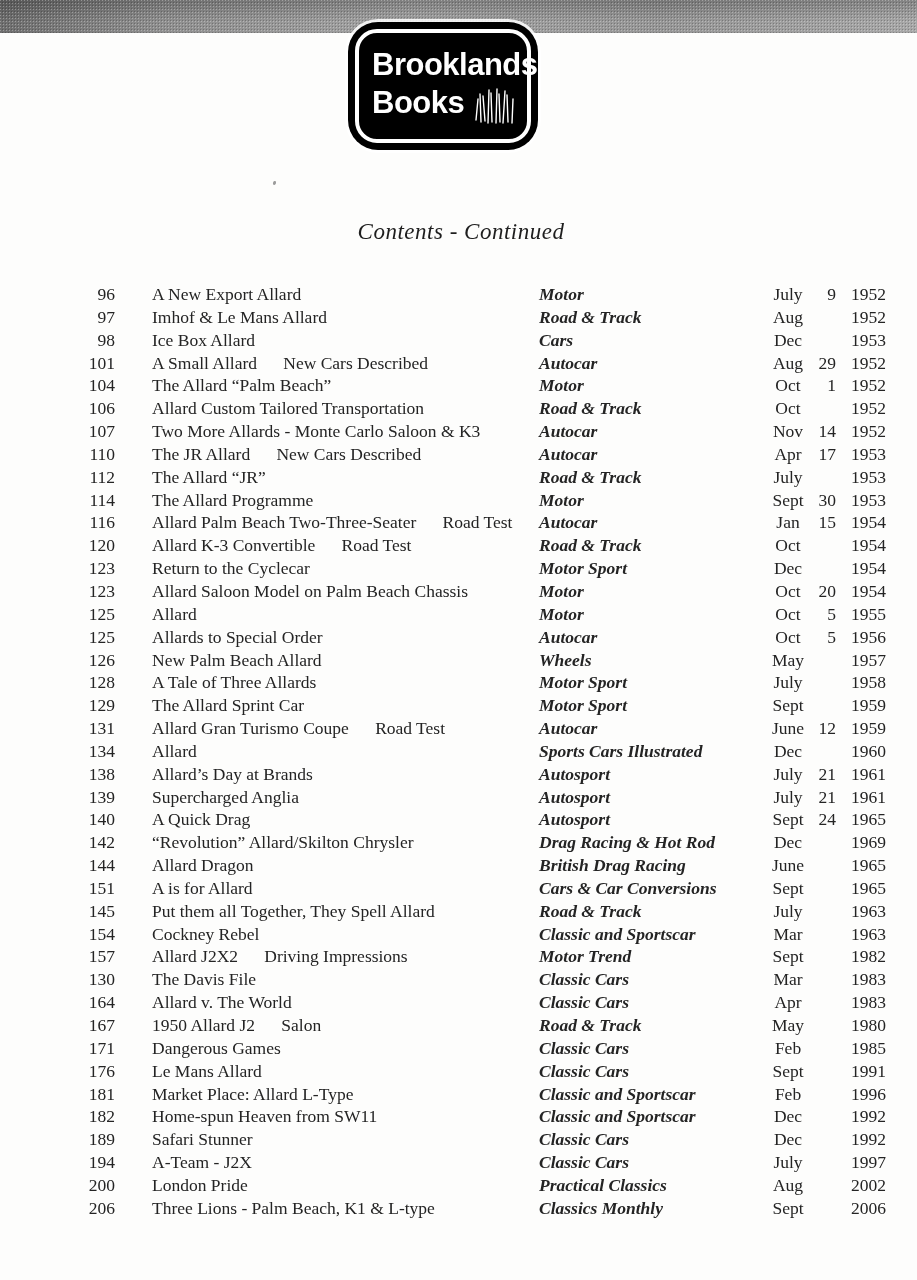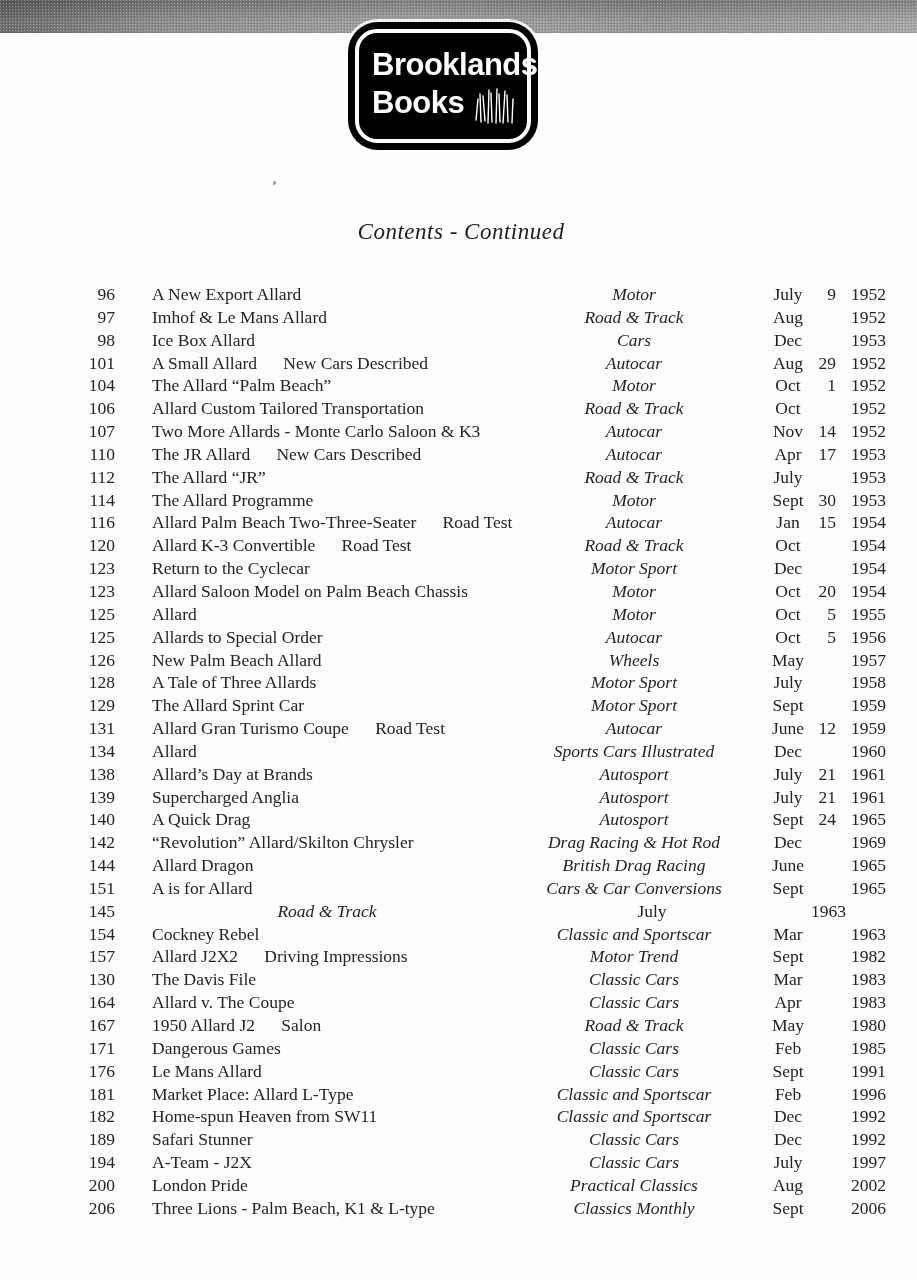--- a/index.html
+++ b/index.html
@@ -97,21 +97,21 @@
     margin-left: 34px;
   }
   .row {
     display: grid;
     grid-template-columns: 29px 1fr 190px 82px 25px 50px;
     line-height: 22.85px;
     height: 22.85px;
   }
   .c-num    { text-align: right; }
   .c-title  { padding-left: 37px; white-space: pre; overflow: hidden; }
-  .c-source { text-align: center; font-style: italic; white-space: nowrap; }
+  .c-source { text-align: left; font-style: italic; white-space: nowrap; font-weight: bold; }
   .c-month  { padding-left: 36px; text-align: center; }
   .c-day    { text-align: right; }
   .c-year   { text-align: right; }
 </style>
 </head>
 <body>
 
 <div class="page">
 
   <div class="topbar"></div>
@@ -381,20 +381,21 @@
     <span class="c-num">151</span>
     <span class="c-title">A is for Allard</span>
     <span class="c-source">Cars &amp; Car Conversions</span>
     <span class="c-month">Sept</span>
     <span class="c-day"></span>
     <span class="c-year">1965</span>
   </div>
 
   <div class="row">
     <span class="c-num">145</span>
+    <span class="c-title">Put them all Together, They Spell Allard</span>
     <span class="c-source">Road &amp; Track</span>
     <span class="c-month">July</span>
     <span class="c-day"></span>
     <span class="c-year">1963</span>
   </div>
 
   <div class="row">
     <span class="c-num">154</span>
     <span class="c-title">Cockney Rebel</span>
     <span class="c-source">Classic and Sportscar</span>
@@ -416,21 +417,21 @@
     <span class="c-num">130</span>
     <span class="c-title">The Davis File</span>
     <span class="c-source">Classic Cars</span>
     <span class="c-month">Mar</span>
     <span class="c-day"></span>
     <span class="c-year">1983</span>
   </div>
 
   <div class="row">
     <span class="c-num">164</span>
-    <span class="c-title">Allard v. The Coupe</span>
+    <span class="c-title">Allard v. The World</span>
     <span class="c-source">Classic Cars</span>
     <span class="c-month">Apr</span>
     <span class="c-day"></span>
     <span class="c-year">1983</span>
   </div>
 
   <div class="row">
     <span class="c-num">167</span>
     <span class="c-title">1950 Allard J2      Salon</span>
     <span class="c-source">Road &amp; Track</span>

